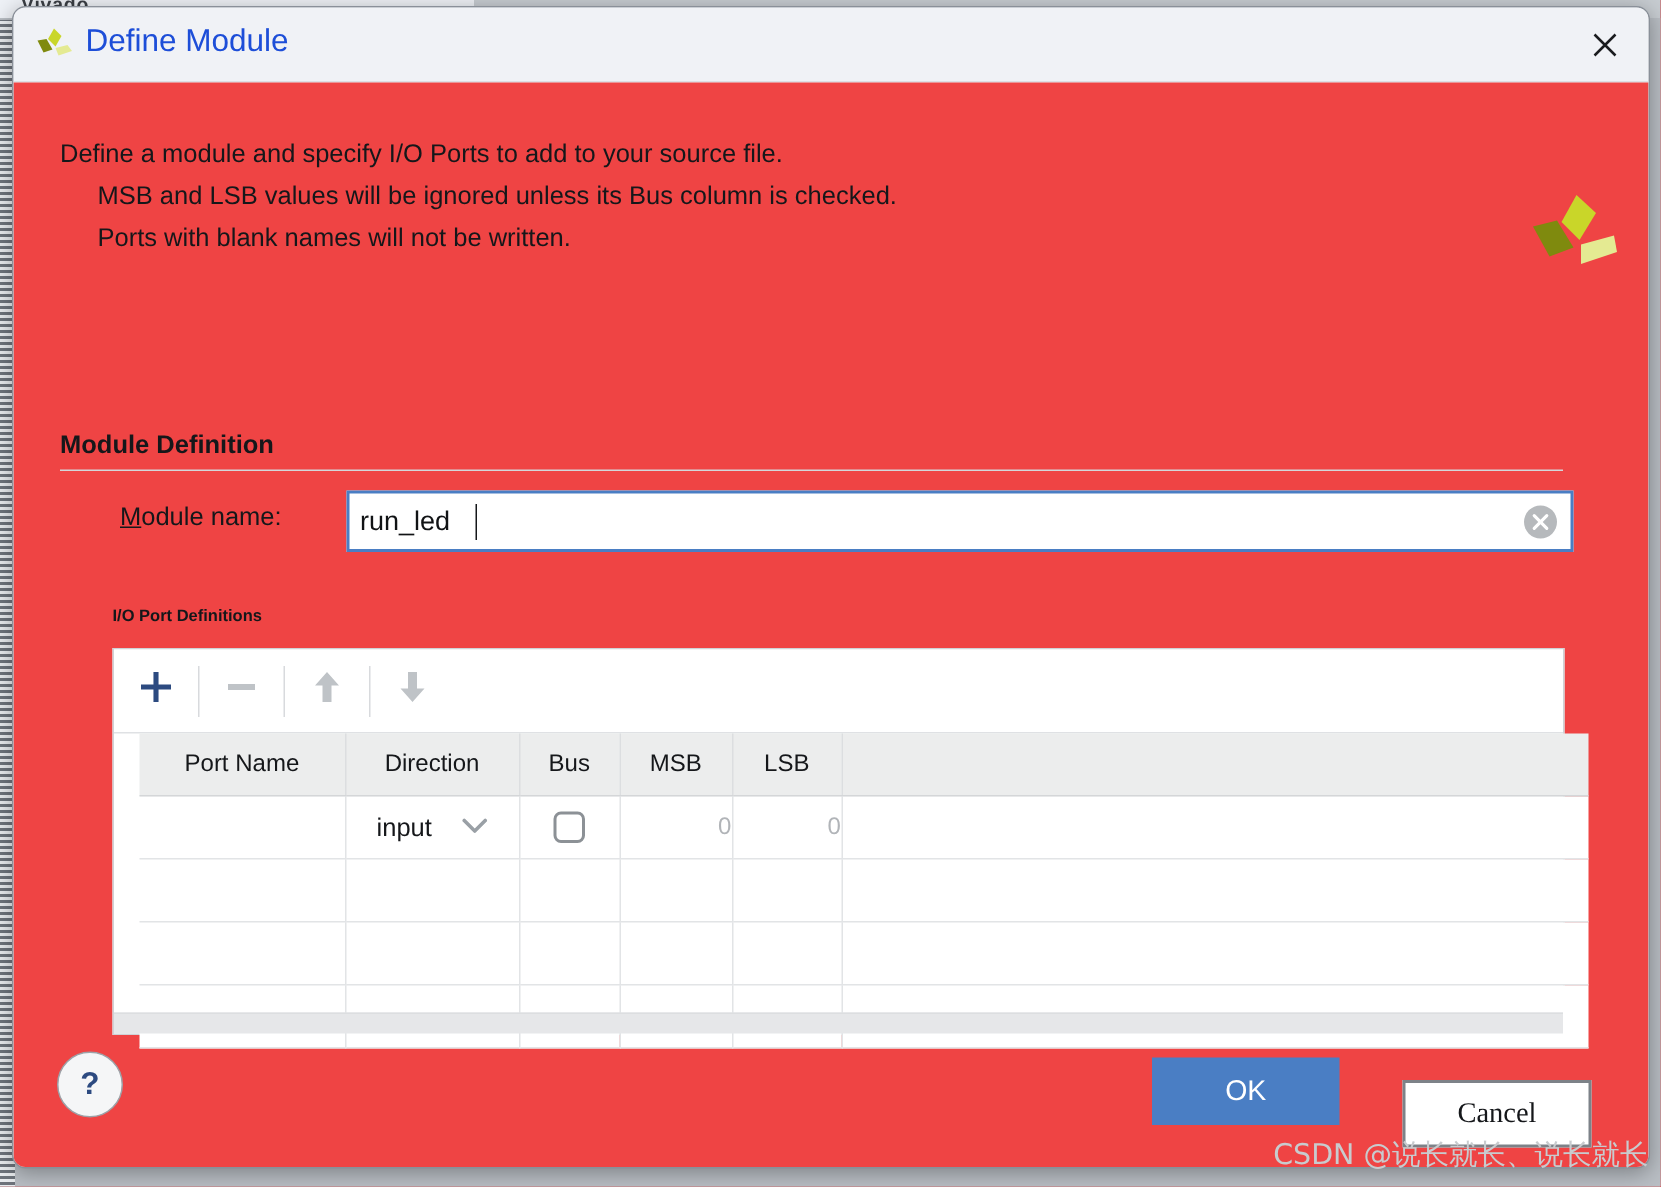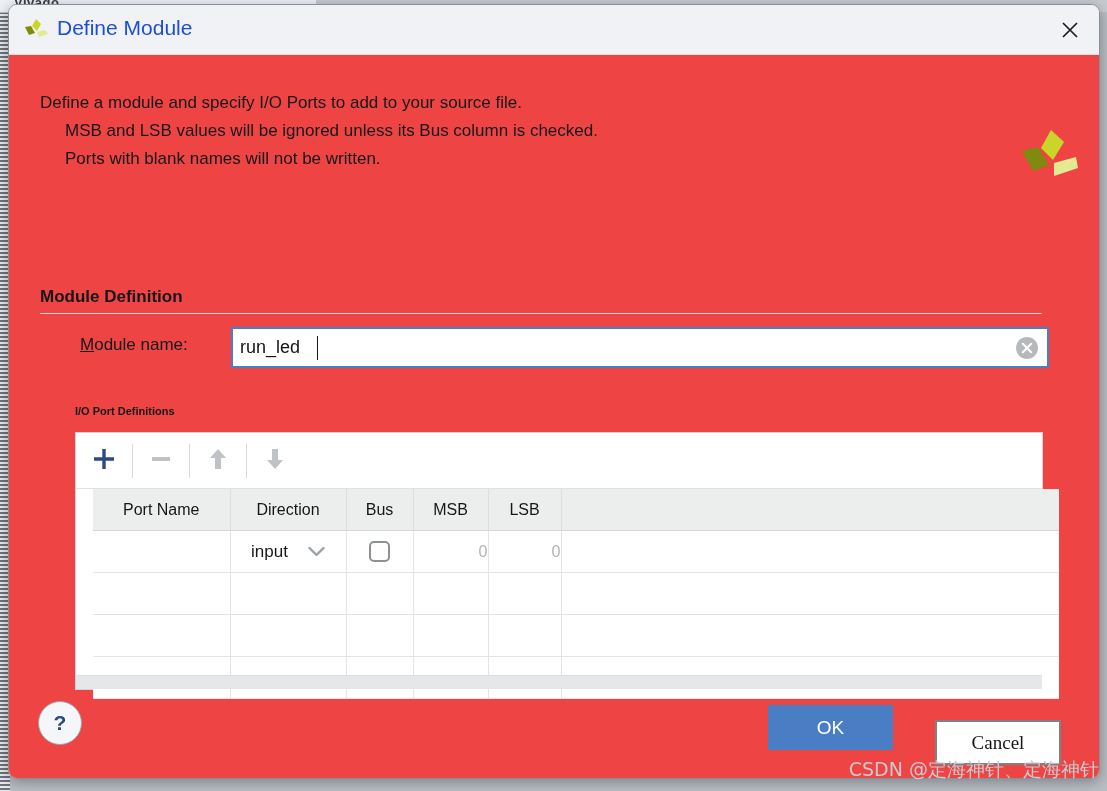--- a/index.html
+++ b/index.html
@@ -548,13 +548,13 @@
 
     <div id="help-btn">
       <span>?</span>
     </div>
     <div id="ok-btn">OK</div>
     <div id="cancel-btn">Cancel</div>
 
   </div>
 </div>
 
-<div id="watermark">CSDN @定海神针、定海神针</div>
+<div id="watermark">CSDN @说长就长、说长就长</div>
 
 </body></html>

